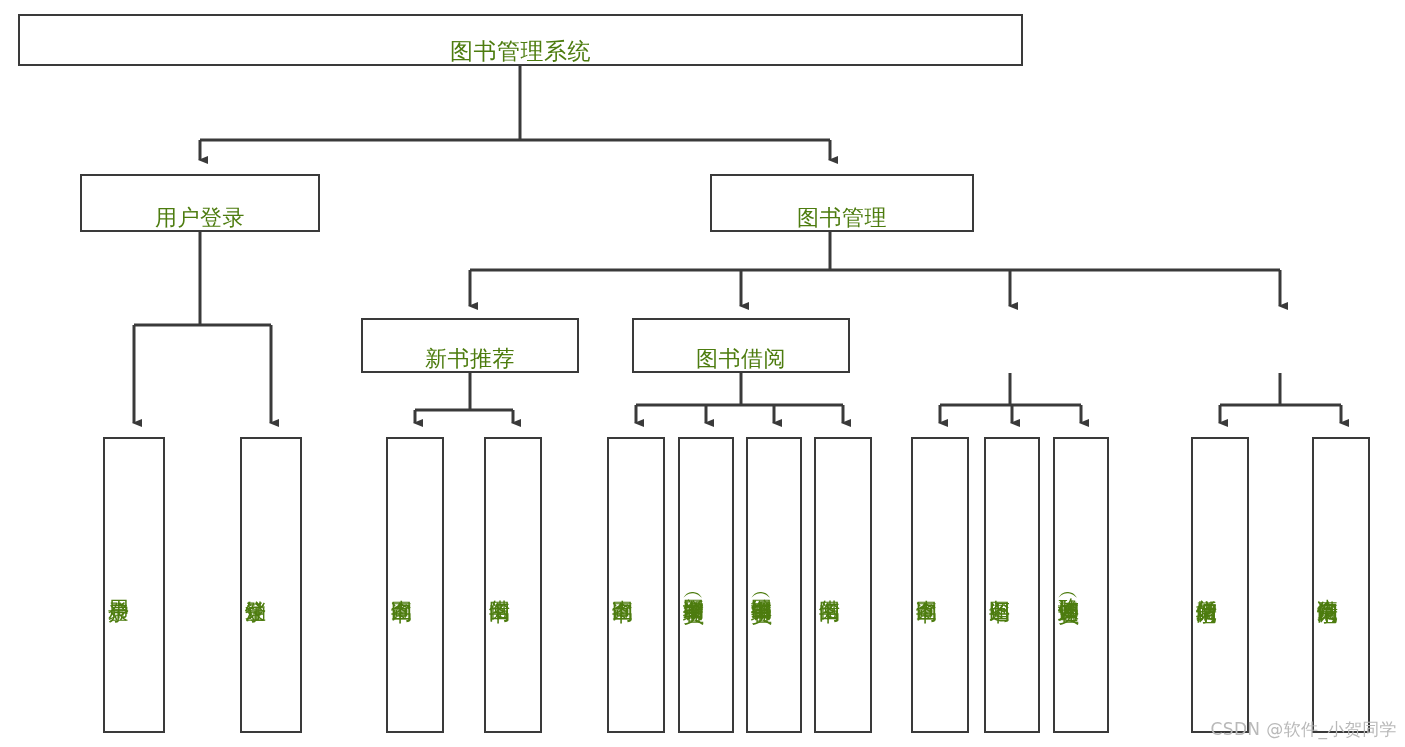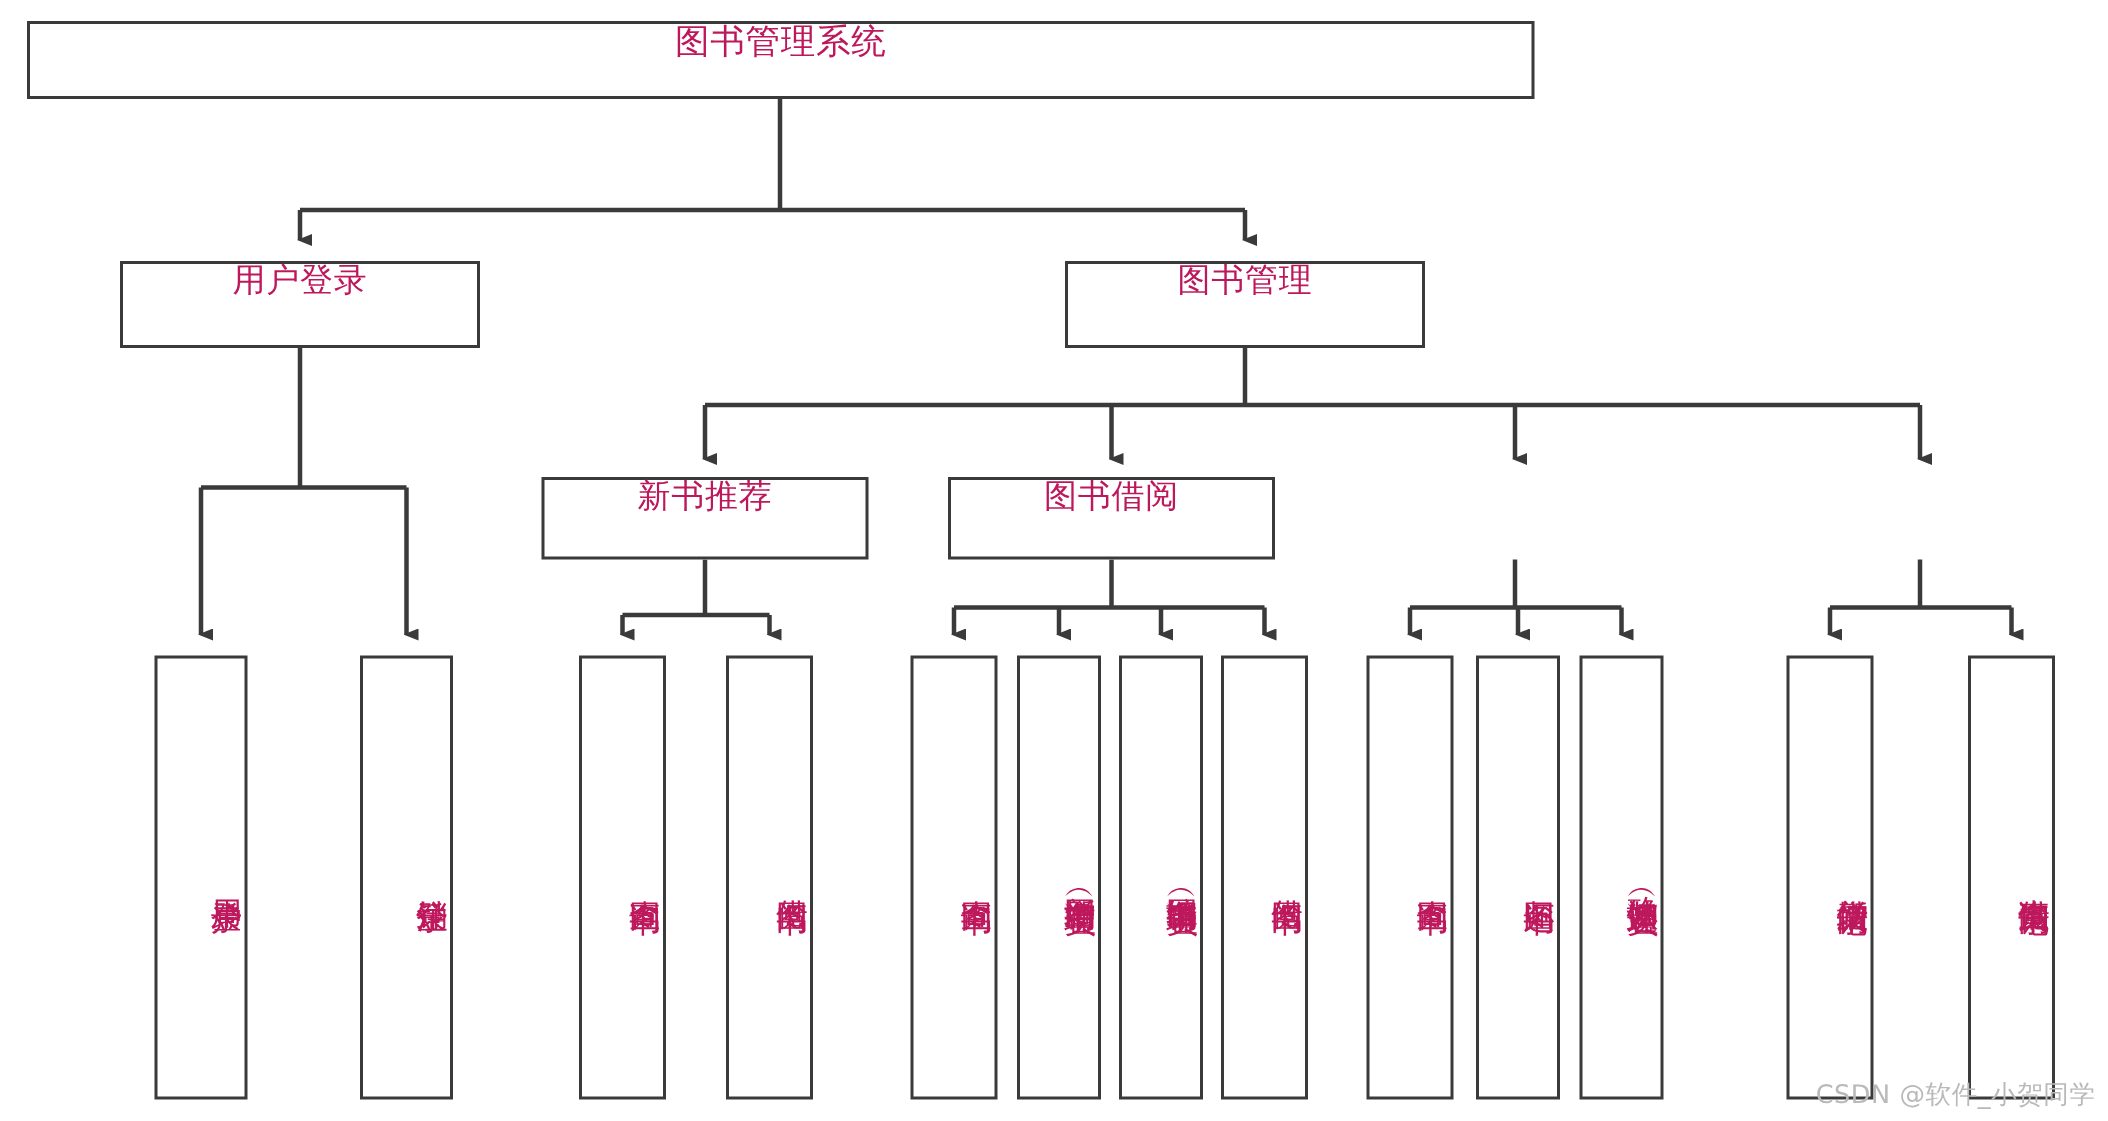--- a/index.html
+++ b/index.html
@@ -16,23 +16,23 @@
     height: 747px;
     background: #ffffff;
     overflow: hidden;
   }
   .node {
     position: absolute;
     box-sizing: border-box;
     border: 2px solid #3a3a3a;
     background: #ffffff;
     display: flex;
-    align-items: flex-start;
+    align-items: flex-end;
     justify-content: center;
-    color: #be185d;
+    color: #4d7c0f;
   }
   .node-h {
     font-size: 22px;
     letter-spacing: 0.5px;
     line-height: 1.1;
     white-space: nowrap;
   }
   .node-v {
     font-size: 21px;
     line-height: 1.22;
@@ -123,21 +123,21 @@
     </g>
   </svg>
 
   <div class="node node-h" id="title-node" style="left:18px; top:14px; width:1005px; height:52px;">
     <span>图书管理系统</span>
   </div>
 
   <div class="node node-h" style="left:80px; top:174px; width:240px; height:58px;">
     <span>用户登录</span>
   </div>
-  <div class="node node-h" style="left:710px; top:174px; width:240px; height:58px;">
+  <div class="node node-h" style="left:710px; top:174px; width:264px; height:58px;">
     <span>图书管理</span>
   </div>
 
   <div class="node node-h" style="left:632px; top:318px; width:218px; height:55px;">
     <span>图书借阅</span>
   </div>
   <div class="node node-h" style="left:361px; top:318px; width:218px; height:55px;">
     <span>新书推荐</span>
   </div>
 

